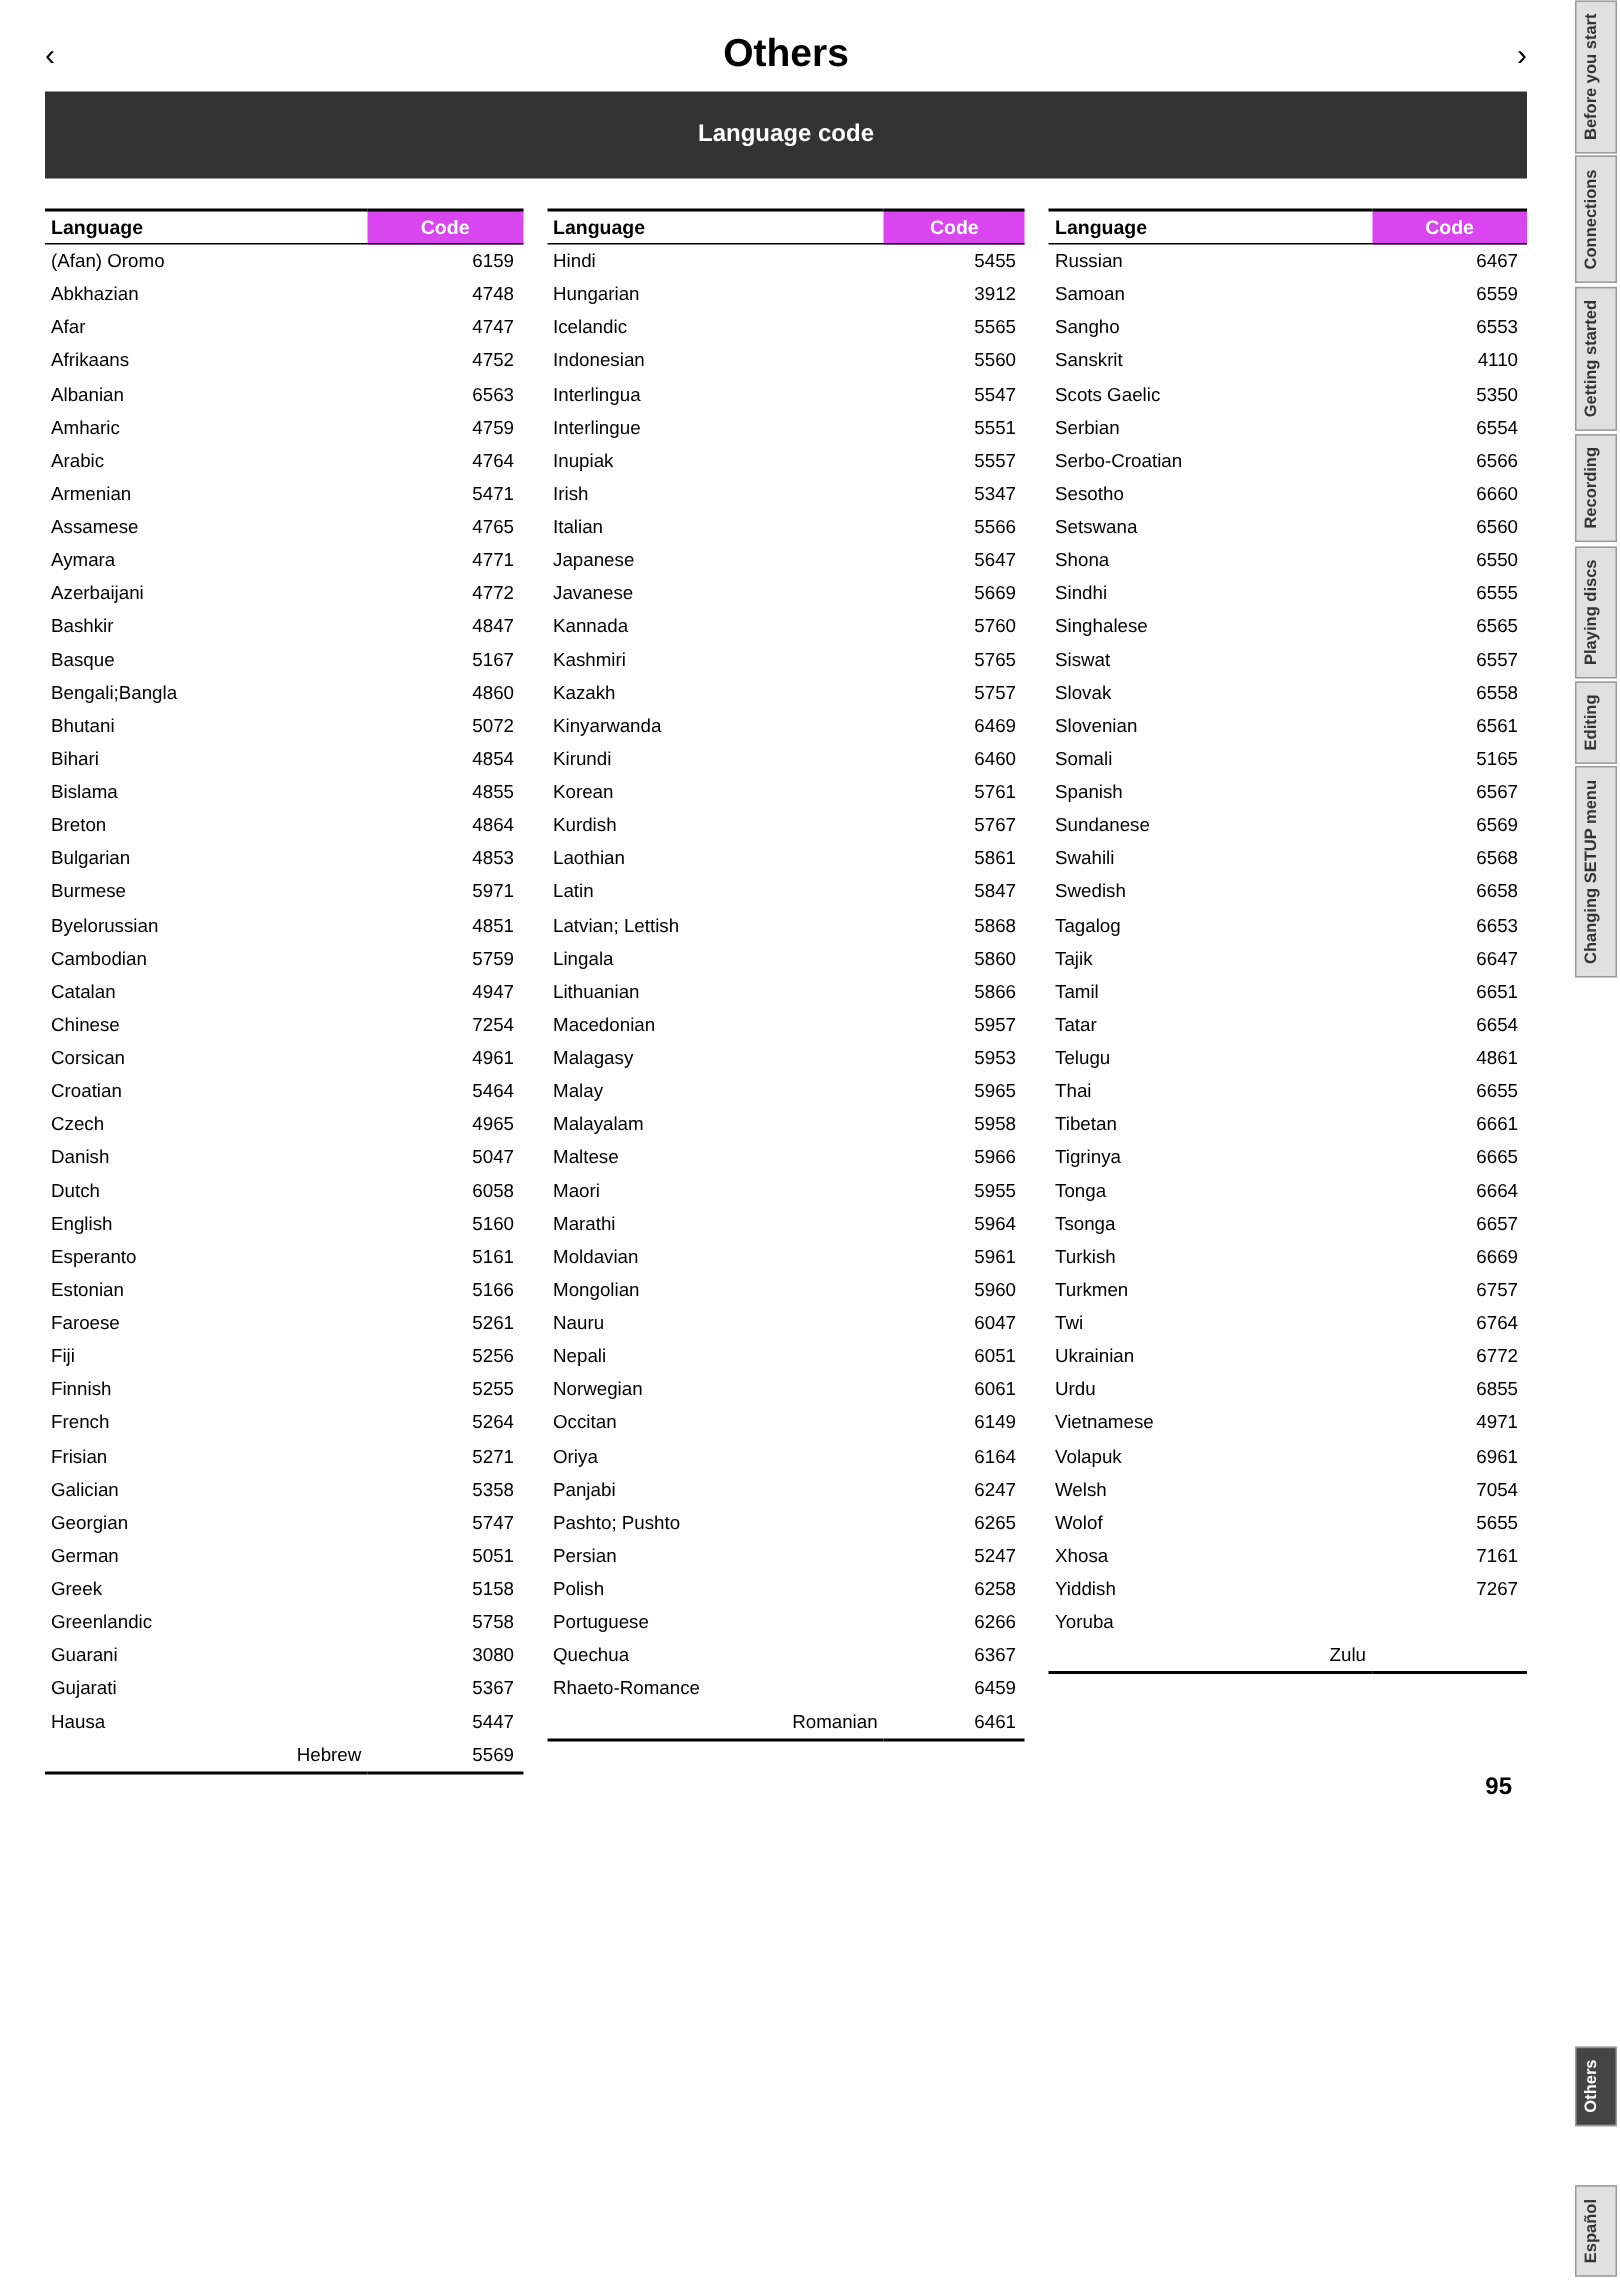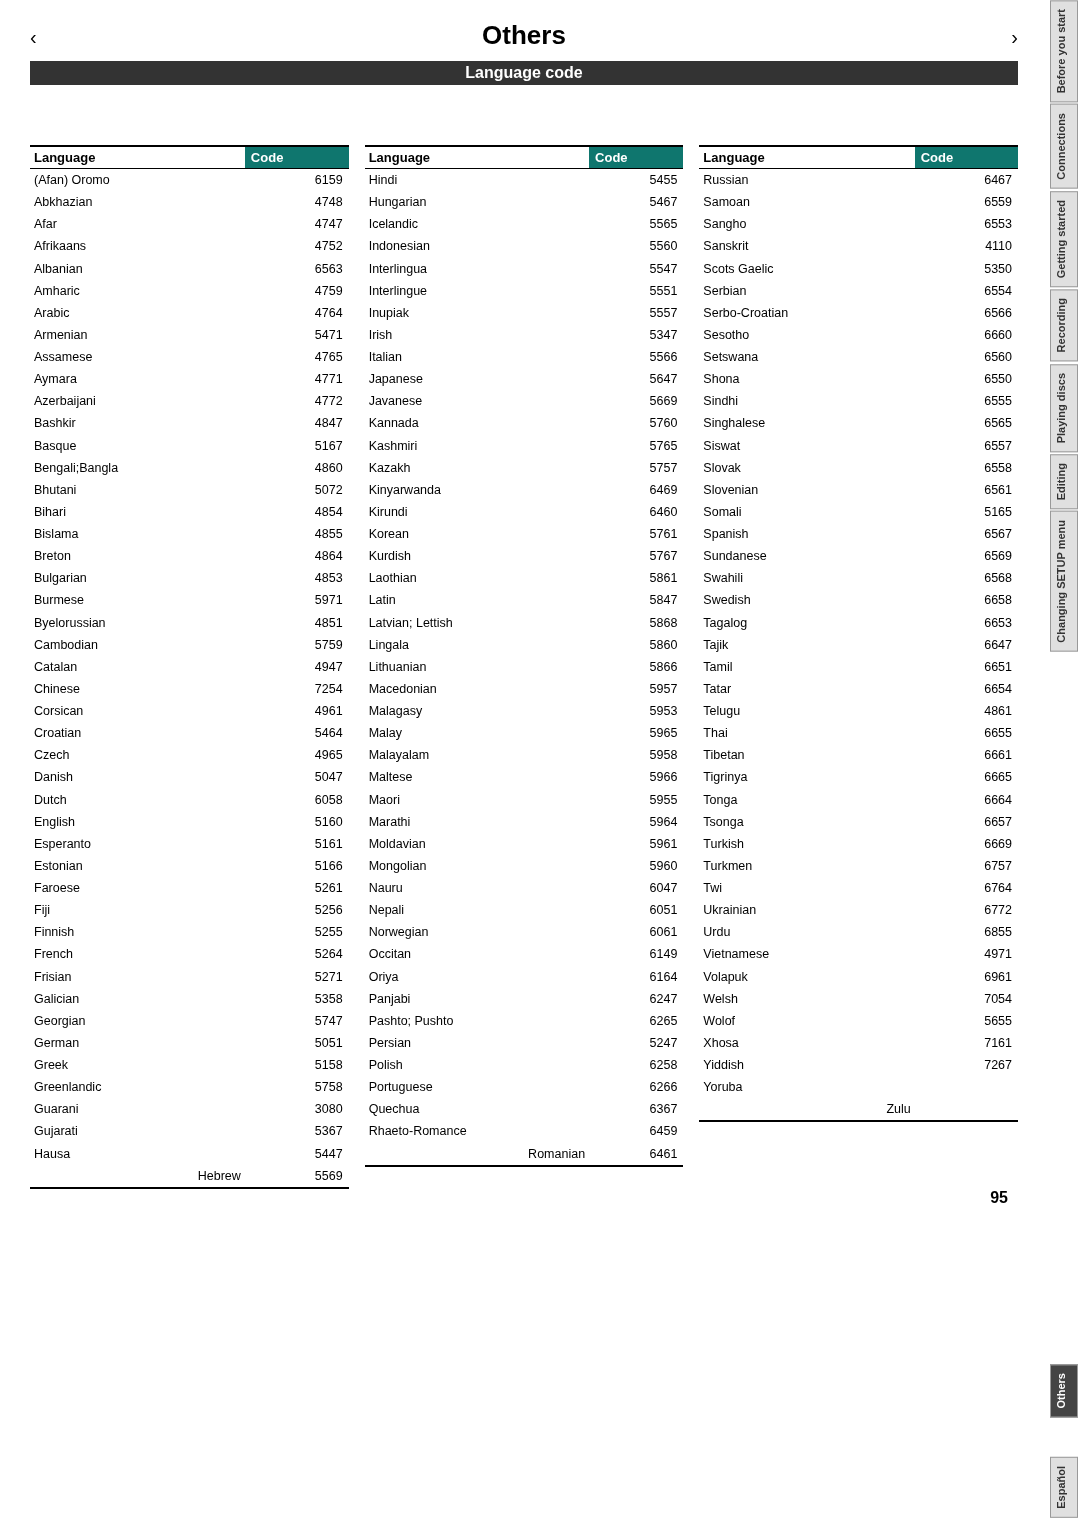--- a/index.html
+++ b/index.html
@@ -99,21 +99,21 @@
 
     .arrow-left, .arrow-right {
       font-size: 20px;
       color: #000;
     }
 
     .subtitle-bar {
       background: #333;
       color: #fff;
       text-align: center;
-      padding: 3px 0;
+      padding: 20px 0;
       font-size: 16px;
       font-weight: bold;
       margin-bottom: 20px;
     }
 
     
     .language-tables {
       display: flex;
       gap: 0;
       width: 100%;
@@ -128,36 +128,35 @@
       padding-left: 0;
     }
 
     .lang-column:last-child {
       padding-right: 0;
     }
 
     .lang-table {
       width: 100%;
       border-collapse: collapse;
-      margin-top: 40px;
     }
 
     .lang-table thead tr th {
       font-weight: bold;
       font-size: 13px;
       padding: 3px 4px;
       border-top: 2px solid #000;
       border-bottom: 1px solid #000;
       text-align: left;
     }
 
     .lang-table thead tr th.code-header {
-      text-align: left;
+      text-align: center;
       white-space: nowrap;
-      background: #0f766e;
+      background: #d946ef;
       color: #fff;
       padding: 3px 6px;
     }
 
     .lang-table tbody tr td {
       padding: 2px 4px;
       font-size: 12.5px;
       line-height: 1.45;
     }
 
@@ -418,21 +417,21 @@
               <th class="code-header">Code</th>
             </tr>
           </thead>
           <tbody id="col2-body">
           <tr>
                 <td>Hindi</td>
                 <td class="code-cell">5455</td>
               </tr>
               <tr>
                 <td>Hungarian</td>
-                <td class="code-cell">5467</td>
+                <td class="code-cell">3912</td>
               </tr>
               <tr>
                 <td>Icelandic</td>
                 <td class="code-cell">5565</td>
               </tr>
               <tr>
                 <td>Indonesian</td>
                 <td class="code-cell">5560</td>
               </tr>
               <tr>

